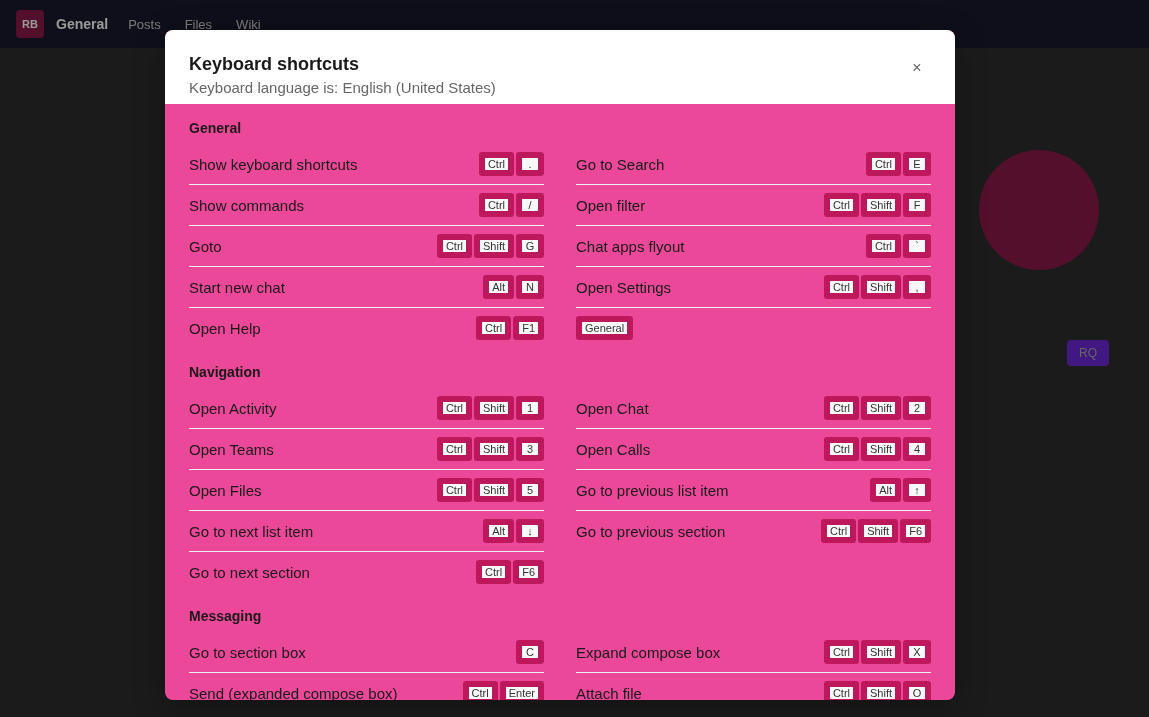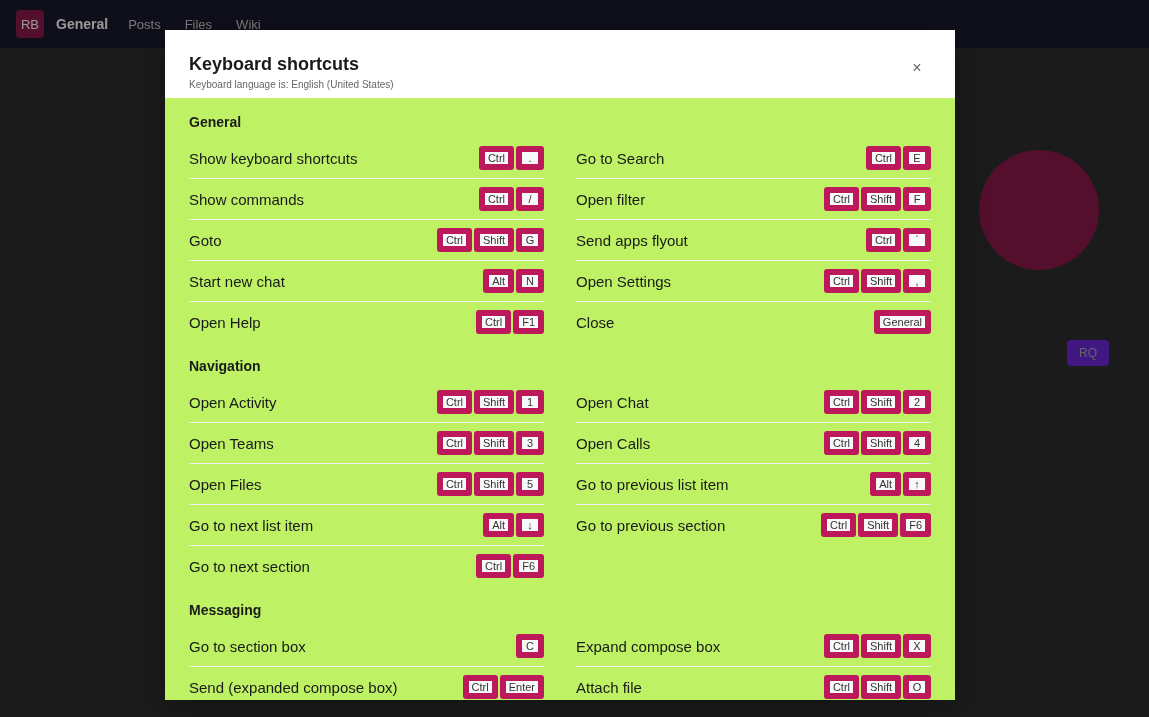--- a/index.html
+++ b/index.html
@@ -27,21 +27,21 @@
       display: flex;
       align-items: center;
       padding: 0 16px;
       gap: 12px;
     }
     .app-avatar {
       width: 28px; height: 28px;
       background: #8b1a4a;
       border-radius: 4px;
       display: flex; align-items: center; justify-content: center;
-      color: white; font-size: 13px; font-weight: normal;
+      color: white; font-size: 11px; font-weight: bold;
     }
     .app-title {
       color: white;
       font-size: 14px;
       font-weight: 600;
     }
     .app-tabs {
       display: flex; gap: 8px; 
     }
     .app-tab {
@@ -78,22 +78,22 @@
       font-size: 12px;
     }
 
     
     .modal {
       position: absolute;
       top: 30px;
       left: 165px;
       width: 790px;
       max-height: 670px;
-      background: #bef264;
-      border-radius: 0;
+      background: #ec4899;
+      border-radius: 8px;
       box-shadow: 0 8px 32px rgba(0,0,0,0.3);
       overflow-y: auto;
       overflow-x: hidden;
     }
     .modal::-webkit-scrollbar {
       width: 6px;
     }
     .modal::-webkit-scrollbar-thumb {
       background: #ccc;
       border-radius: 3px;
@@ -110,21 +110,21 @@
       z-index: 10;
     }
     .modal-title-area {}
     .modal-title {
       font-size: 18px;
       font-weight: 600;
       color: #1a1a1a;
       margin-bottom: 4px;
     }
     .modal-subtitle {
-      font-size: 10px;
+      font-size: 15px;
       color: #666;
     }
     .modal-close {
       width: 28px; height: 28px;
       border: none;
       background: none;
       cursor: pointer;
       display: flex; align-items: center; justify-content: center;
       font-size: 16px;
       color: #666;
@@ -279,38 +279,37 @@
         <div class="shortcut-item">
           <span class="shortcut-label">Open filter</span>
           <div class="keys">
             <span class="key">Ctrl</span>
             <span class="key">Shift</span>
             <span class="key">F</span>
           </div>
         </div>
 
         <div class="shortcut-item">
-          <span class="shortcut-label">Send apps flyout</span>
+          <span class="shortcut-label">Chat apps flyout</span>
           <div class="keys">
             <span class="key">Ctrl</span>
             <span class="key">`</span>
           </div>
         </div>
 
         <div class="shortcut-item">
           <span class="shortcut-label">Open Settings</span>
           <div class="keys">
             <span class="key">Ctrl</span>
             <span class="key">Shift</span>
             <span class="key">,</span>
           </div>
         </div>
 
         <div class="shortcut-item">
-          <span class="shortcut-label">Close</span>
           <div class="keys">
             <span class="key">General</span>
           </div>
         </div>
       </div>
     </div>
 
     <div class="section-title">Navigation</div>
     <div class="two-col">
       <div class="col-items">

